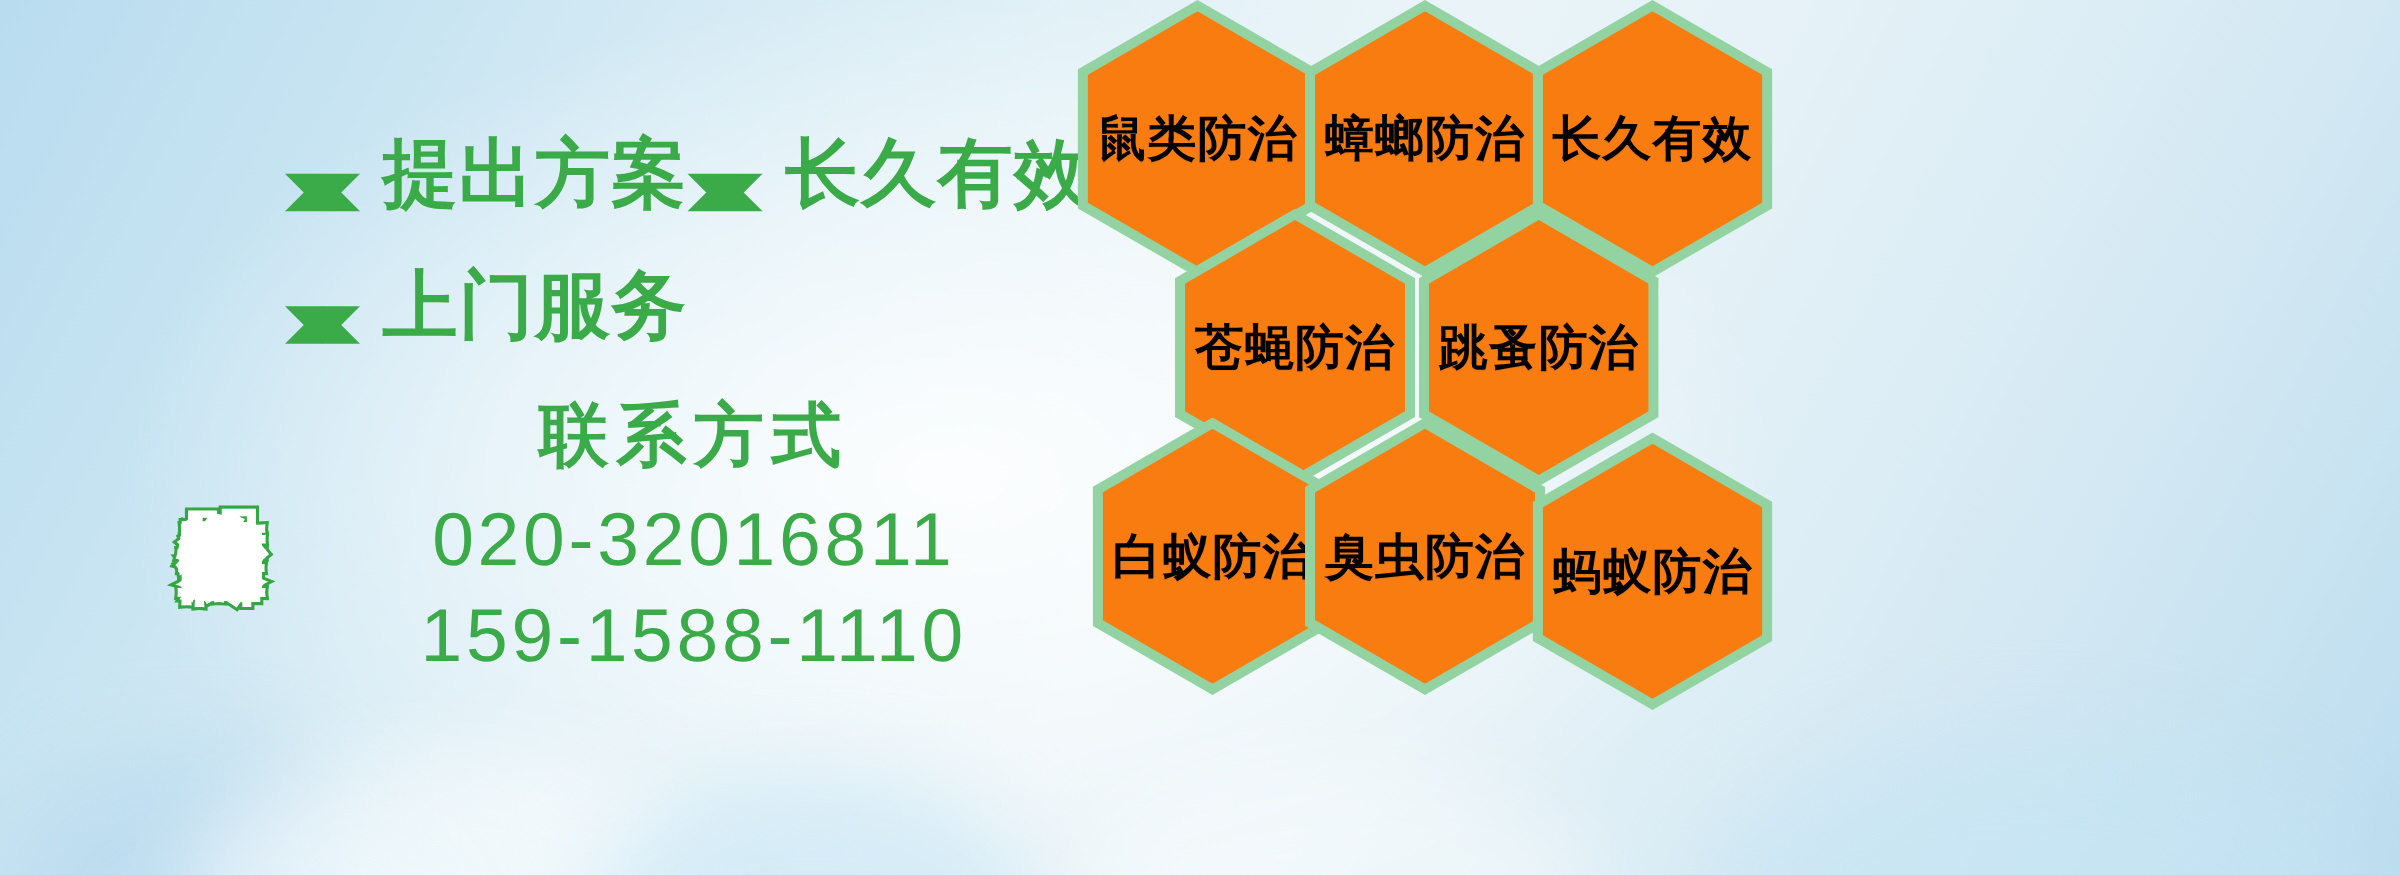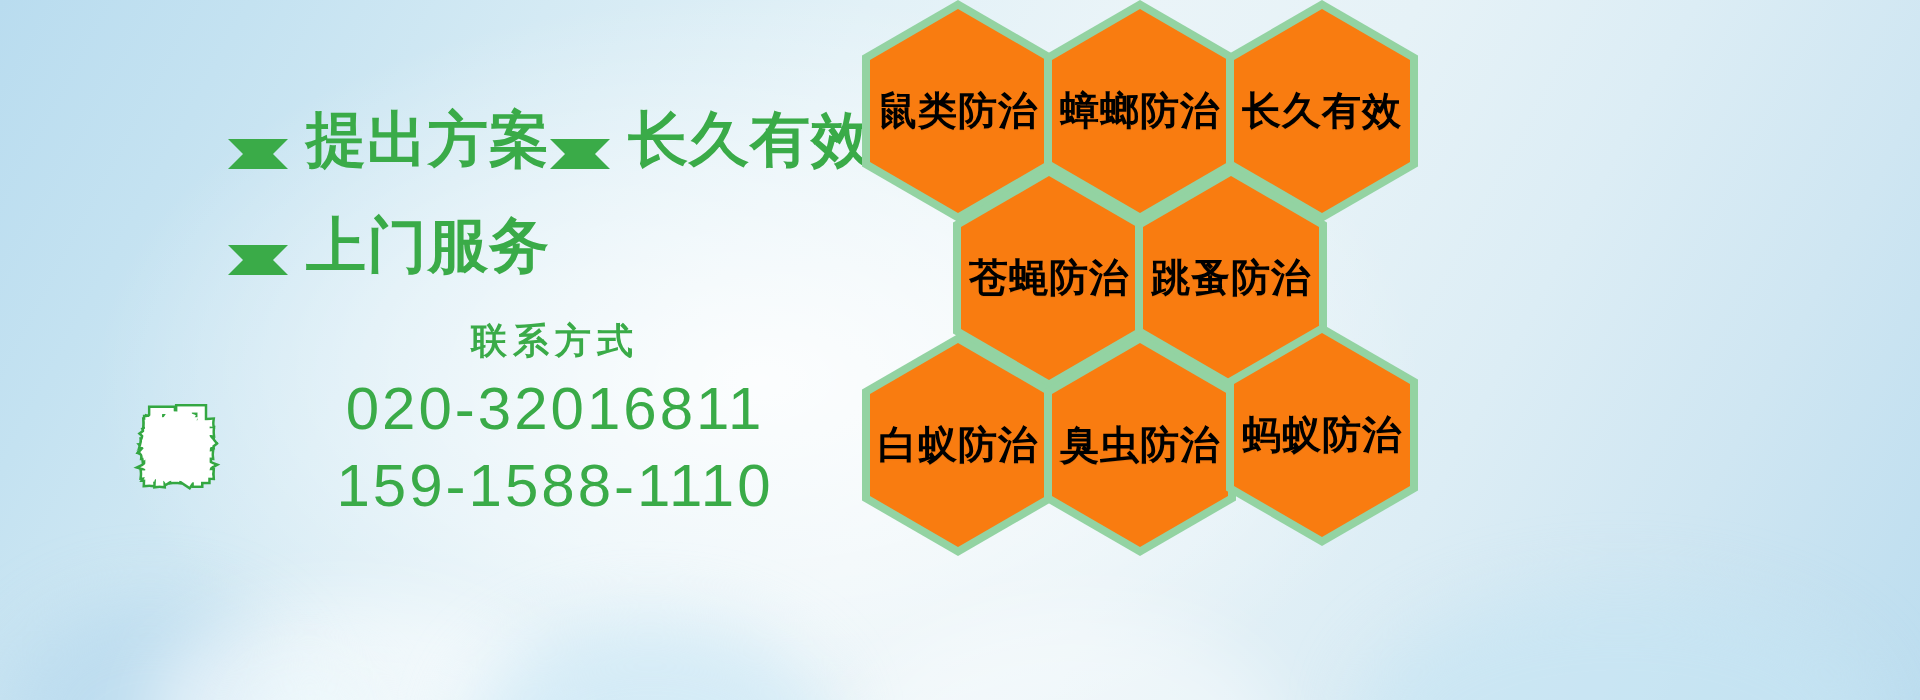--- a/index.html
+++ b/index.html
@@ -75,22 +75,22 @@
     font-family:"DejaVu Sans","Liberation Sans",sans-serif;
   }
   .gap{width:24px;}
 
   
   #contact{
     position:absolute;left:230px;top:320px;width:650px;
     text-align:center;color:#3aab48;
   }
   #contact-title{
-    font-size:36px;font-weight:bold;letter-spacing:6px;line-height:1.15;
-    font-family:Liberation Sans, sans-serif;
+    font-size:56px;font-weight:bold;letter-spacing:6px;line-height:1.15;
+    font-family:Liberation Mono, monospace;
     margin-bottom:10px;
   }
   .phone{
     font-size:60px;font-weight:normal;letter-spacing:3px;line-height:1.28;
     color:#3aab48;
     font-family:"Liberation Sans","DejaVu Sans",sans-serif;
   }
 
   
   #honeycomb{position:absolute;left:862px;top:-8px;width:600px;height:560px;}
@@ -111,26 +111,26 @@
     color:#000000;font-size:39px;font-weight:bold;letter-spacing:1px;
     white-space:nowrap;
     font-family:"DejaVu Sans","Liberation Sans",sans-serif;
     text-shadow:0 1px 1px rgba(0,0,0,0.06);
   }
   
   .hex.p0{left:0px;  top:8px;}
   .hex.p1{left:182px;top:8px;}
   .hex.p2{left:364px;top:8px;}
   
-  .hex.p3{left:91px; top:175px;}
+  .hex.p3{left:78px; top:175px;}
   .hex.p4{left:273px;top:175px;}
   
-  .hex.p5{left:0px;  top:342px;}
+  .hex.p5{left:12px;  top:342px;}
   .hex.p6{left:182px;top:342px;}
-  .hex.p7{left:364px;top:332px;justify-content:center;}
+  .hex.p7{left:364px;top:354px;justify-content:center;}
 </style>
 </head>
 <body>
 
 <div id="banner">
 
   <div class="haze h3"></div>
   <div class="haze h1"></div>
   <div class="haze h6"></div>
   <div class="haze h2"></div>

